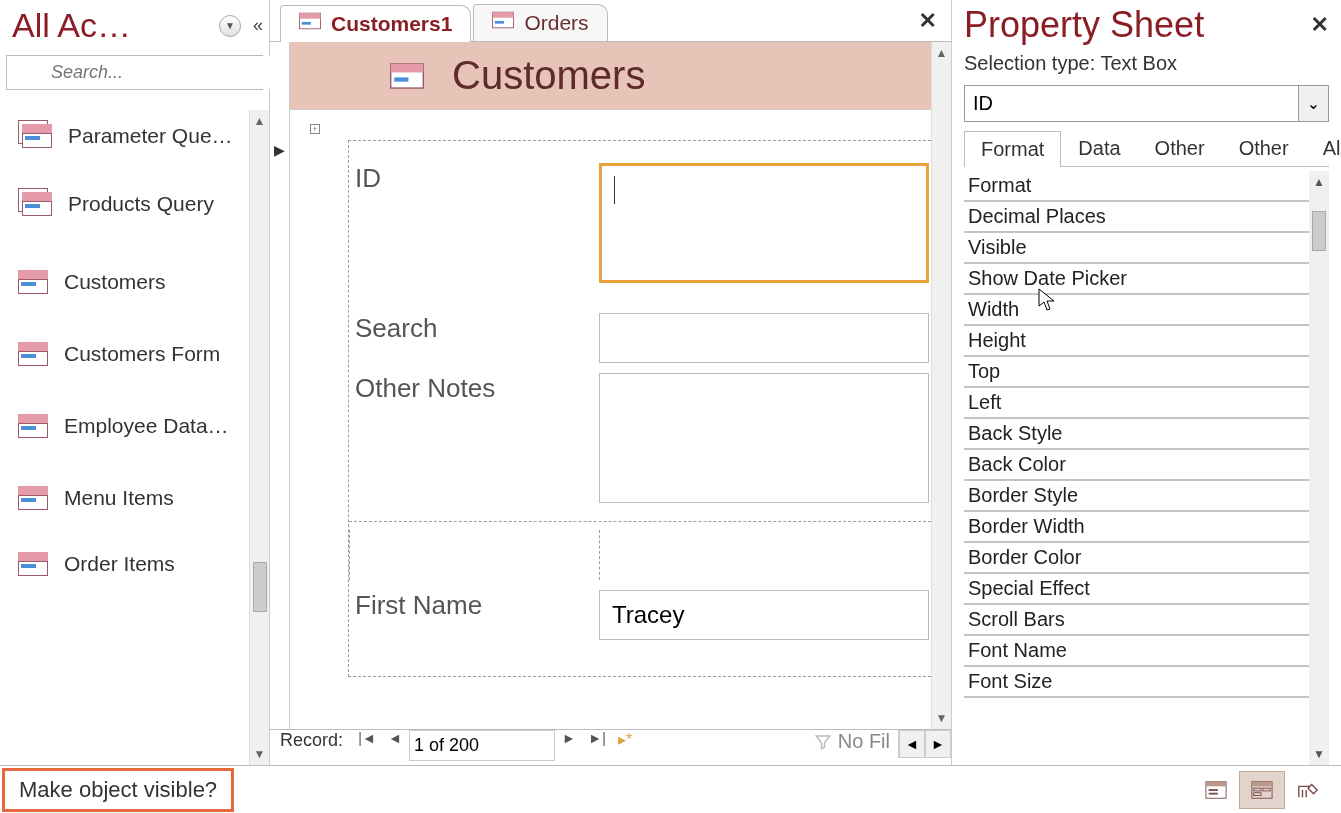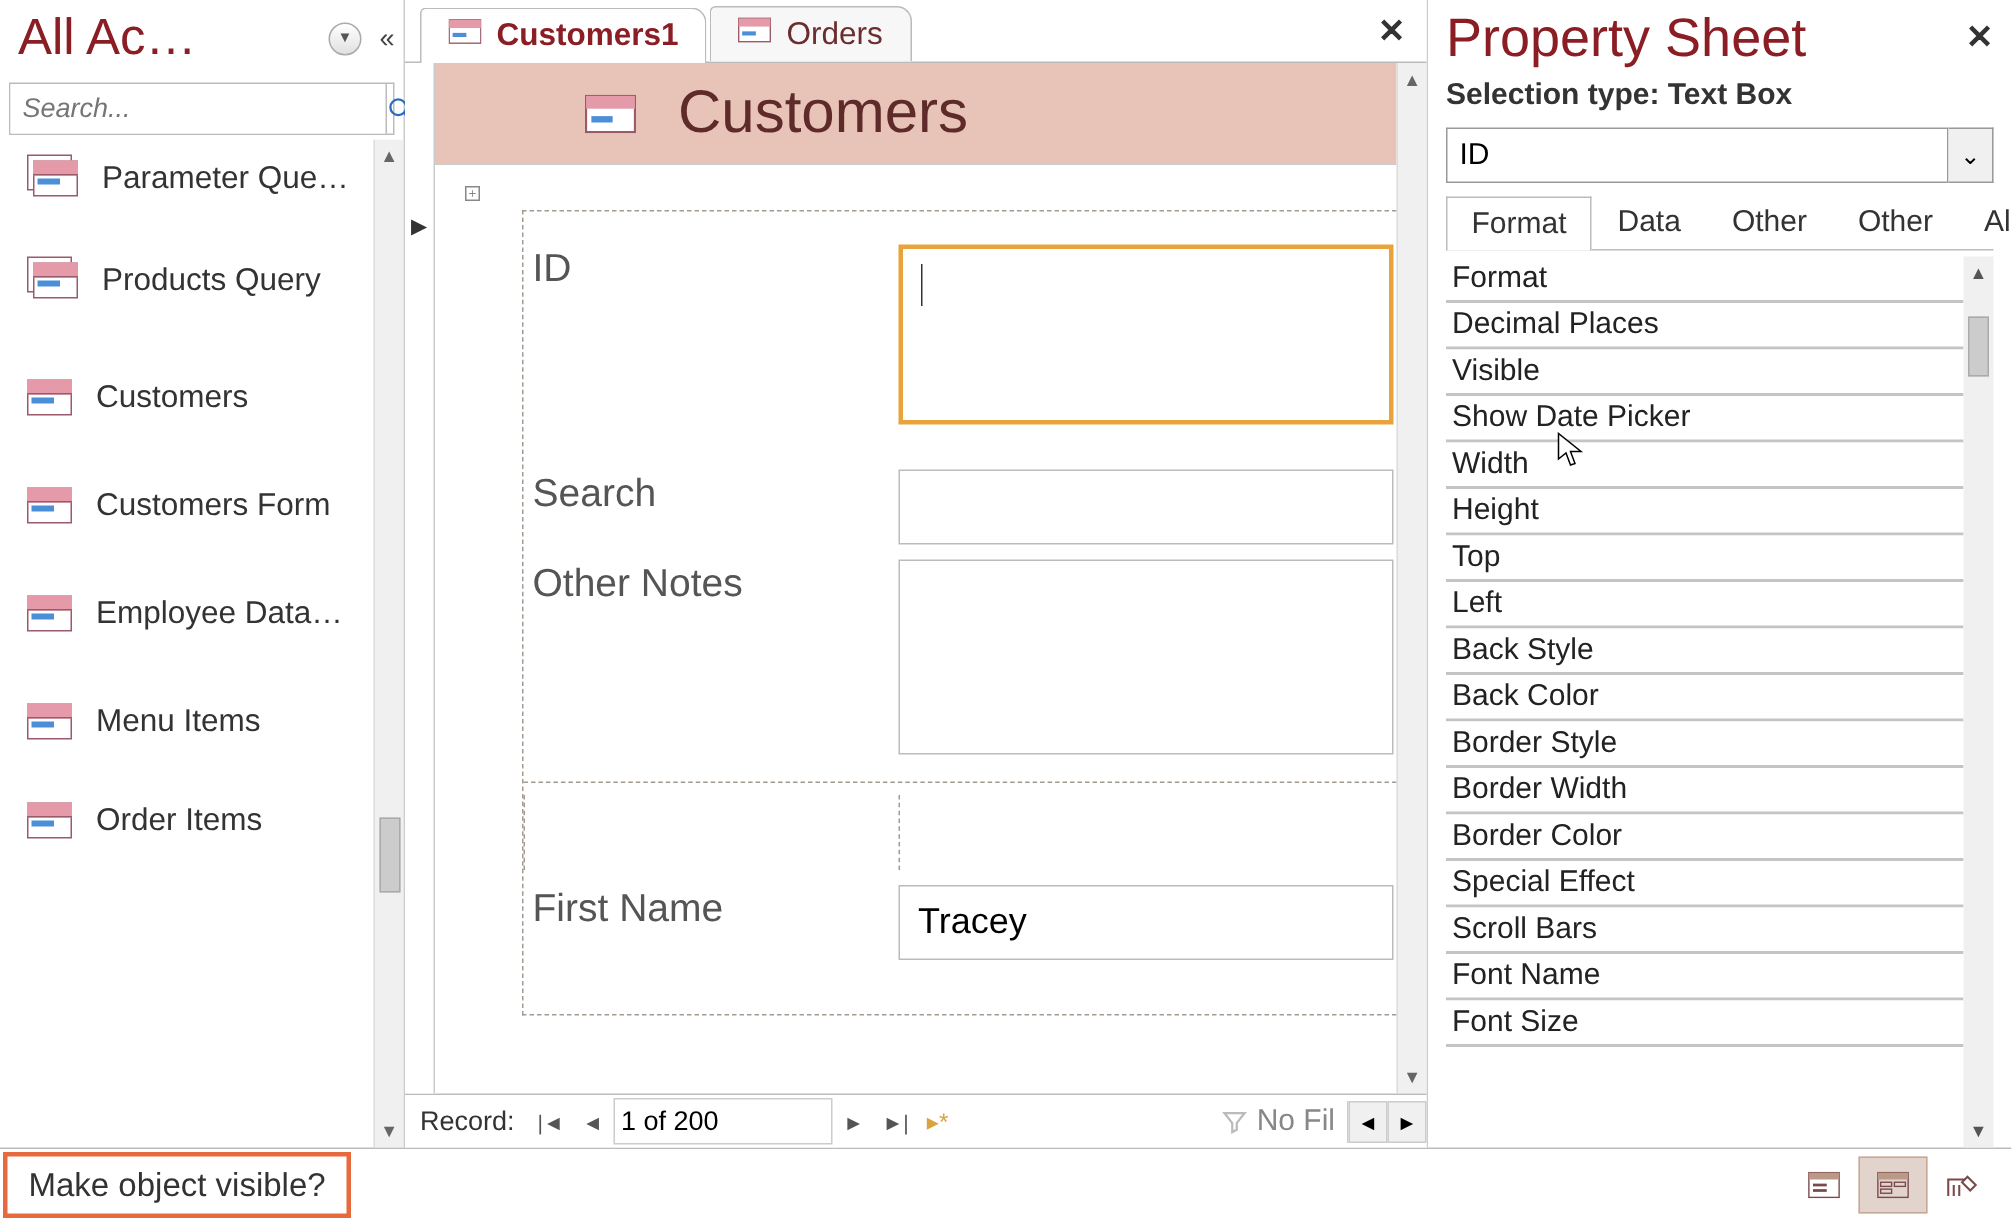--- a/index.html
+++ b/index.html
@@ -6,21 +6,21 @@
 body { width: 1341px; height: 813px; overflow: hidden; background: #fff; position: relative; }
 
 .app { display: flex; height: 765px; }
 
 
 .nav-pane { width: 270px; border-right: 1px solid #ccc; display: flex; flex-direction: column; position: relative; }
 .nav-header { display: flex; align-items: center; padding: 6px 10px 10px 12px; }
 .nav-title { font-size: 34px; color: #8B1E24; font-weight: 400; flex: 1; white-space: nowrap; overflow: hidden; text-overflow: ellipsis; }
 .nav-dd { width: 22px; height: 22px; border: 1px solid #aaa; border-radius: 50%; background: linear-gradient(#fff,#e0e0e0); display: flex; align-items: center; justify-content: center; margin-left: 6px; cursor: pointer; font-size: 10px; color: #555; }
 .nav-collapse { margin-left: 12px; font-size: 18px; color: #444; cursor: pointer; letter-spacing: -4px; }
-.nav-search { display: flex; border: 1px solid #bbb; margin: 0 6px 3px 6px; }
+.nav-search { display: flex; border: 1px solid #bbb; margin: 0 6px 20px 6px; padding-left: 36px; }
 .nav-search input { flex: 1; border: none; padding: 6px 8px; font-size: 18px; font-style: italic; color: #888; outline: none; }
 .nav-search-btn { width: 30px; display: flex; align-items: center; justify-content: center; border-left: 1px solid #bbb; cursor: pointer; }
 .search-svg { width: 18px; height: 18px; }
 
 .nav-body { flex: 1; overflow: hidden; position: relative; display: flex; }
 .nav-list { flex: 1; overflow: hidden; }
 .nav-scroll { width: 20px; background: #f0f0f0; display: flex; flex-direction: column; align-items: center; border-left: 1px solid #ddd; }
 .nav-scroll .arrow { font-size: 12px; color: #666; padding: 4px 0; cursor: pointer; }
 .nav-scroll .track { flex: 1; width: 100%; position: relative; }
 .nav-scroll .thumb { position: absolute; width: 14px; left: 3px; background: #ccc; border: 1px solid #aaa; }
@@ -60,35 +60,35 @@
 .corner-handle { position:absolute; left:20px; top:14px; width:10px; height:10px; border:1px solid #888; font-size:9px; line-height:8px; text-align:center; color:#888; }
 .dashed-frame { border:1px dashed #a39a92; margin-left:18px; padding:12px 0 26px 0; border-right:none; }
 .field-row { display:flex; align-items:flex-start; margin:10px 0; }
 .field-label { width:250px; font-size:26px; color:#555; padding-left:6px; }
 .field-input { border:1px solid #bbb; background:#fff; min-height:50px; flex:1; max-width:330px; font-size:24px; padding:10px 12px; }
 #id-field { border:3px solid #E8A33D; min-height:120px; }
 .notes-field { min-height:130px; }
 .section-div { border-top:1px dashed #a39a92; margin:18px 0 8px; }
 .vdash { position:absolute; border-left:1px dashed #a39a92; top:0; bottom:0; }
 
-.record-nav { height:36px; border-top:1px solid #bbb; display:flex; align-items:center; font-size:18px; background:#fff; }
+.record-nav { height:36px; border-top:1px solid #bbb; display:flex; align-items:flex-start; font-size:18px; background:#fff; }
 .record-nav .lbl { padding:0 10px; color:#333; }
 .rn-btn { width:28px; text-align:center; color:#555; cursor:pointer; font-size:14px; }
 .rn-input { border:1px solid #ccc; width:146px; padding:4px 4px; font-size:18px; }
 .rn-new { color:#d9a33d; font-size:16px; }
 .filter-ind { display:flex; align-items:center; gap:6px; color:#888; margin-left:auto; padding:0 8px; font-size:20px; }
 .hscroll-arrows { display:flex; border-left:1px solid #ccc; }
 .hscroll-arrows div { width:26px; height:28px; border:1px solid #ccc; display:flex; align-items:center; justify-content:center; font-size:14px; cursor:pointer; background:#f0f0f0; }
 
 
 .prop { width: 390px; border-left:1px solid #ccc; display:flex; flex-direction:column; padding:4px 12px 0; }
 .prop-header { display:flex; align-items:center; }
 .prop-title { font-size:36px; color:#8B1E24; flex:1; }
 .prop-close { font-size:22px; cursor:pointer; color:#333; font-weight:bold; }
-.prop-sub { font-size:20px; color:#333; margin:6px 0 10px;font-weight:bold; }
+.prop-sub { font-size:20px; color:#333; margin:6px 0 10px; }
 .prop-select { display:flex; margin-bottom:8px; }
 .prop-select .val { flex:1; border:1px solid #999; padding:6px 8px; font-size:20px; }
 .prop-select .dd { width:30px; border:1px solid #999; border-left:none; display:flex; align-items:center; justify-content:center; background:#f0f0f0; cursor:pointer; }
 .prop-tabs { display:flex; border-bottom:1px solid #bbb; }
 .prop-tab { padding:6px 16px; font-size:20px; border:1px solid transparent; border-bottom:none; cursor:pointer; color:#333; }
 .prop-tab.active { border-color:#bbb; background:#fff; position:relative; top:1px; }
 .prop-list { flex:1; display:flex; margin-top:4px; min-height:0; }
 .prop-rows { flex:1; overflow:hidden; }
 .prop-row { border-bottom:2px solid #c4c4c4; padding:3px 4px; font-size:20px; color:#222; background:#fff; position:relative; }
 .prop-scroll { width:20px; background:#f0f0f0; display:flex; flex-direction:column; align-items:center; }

